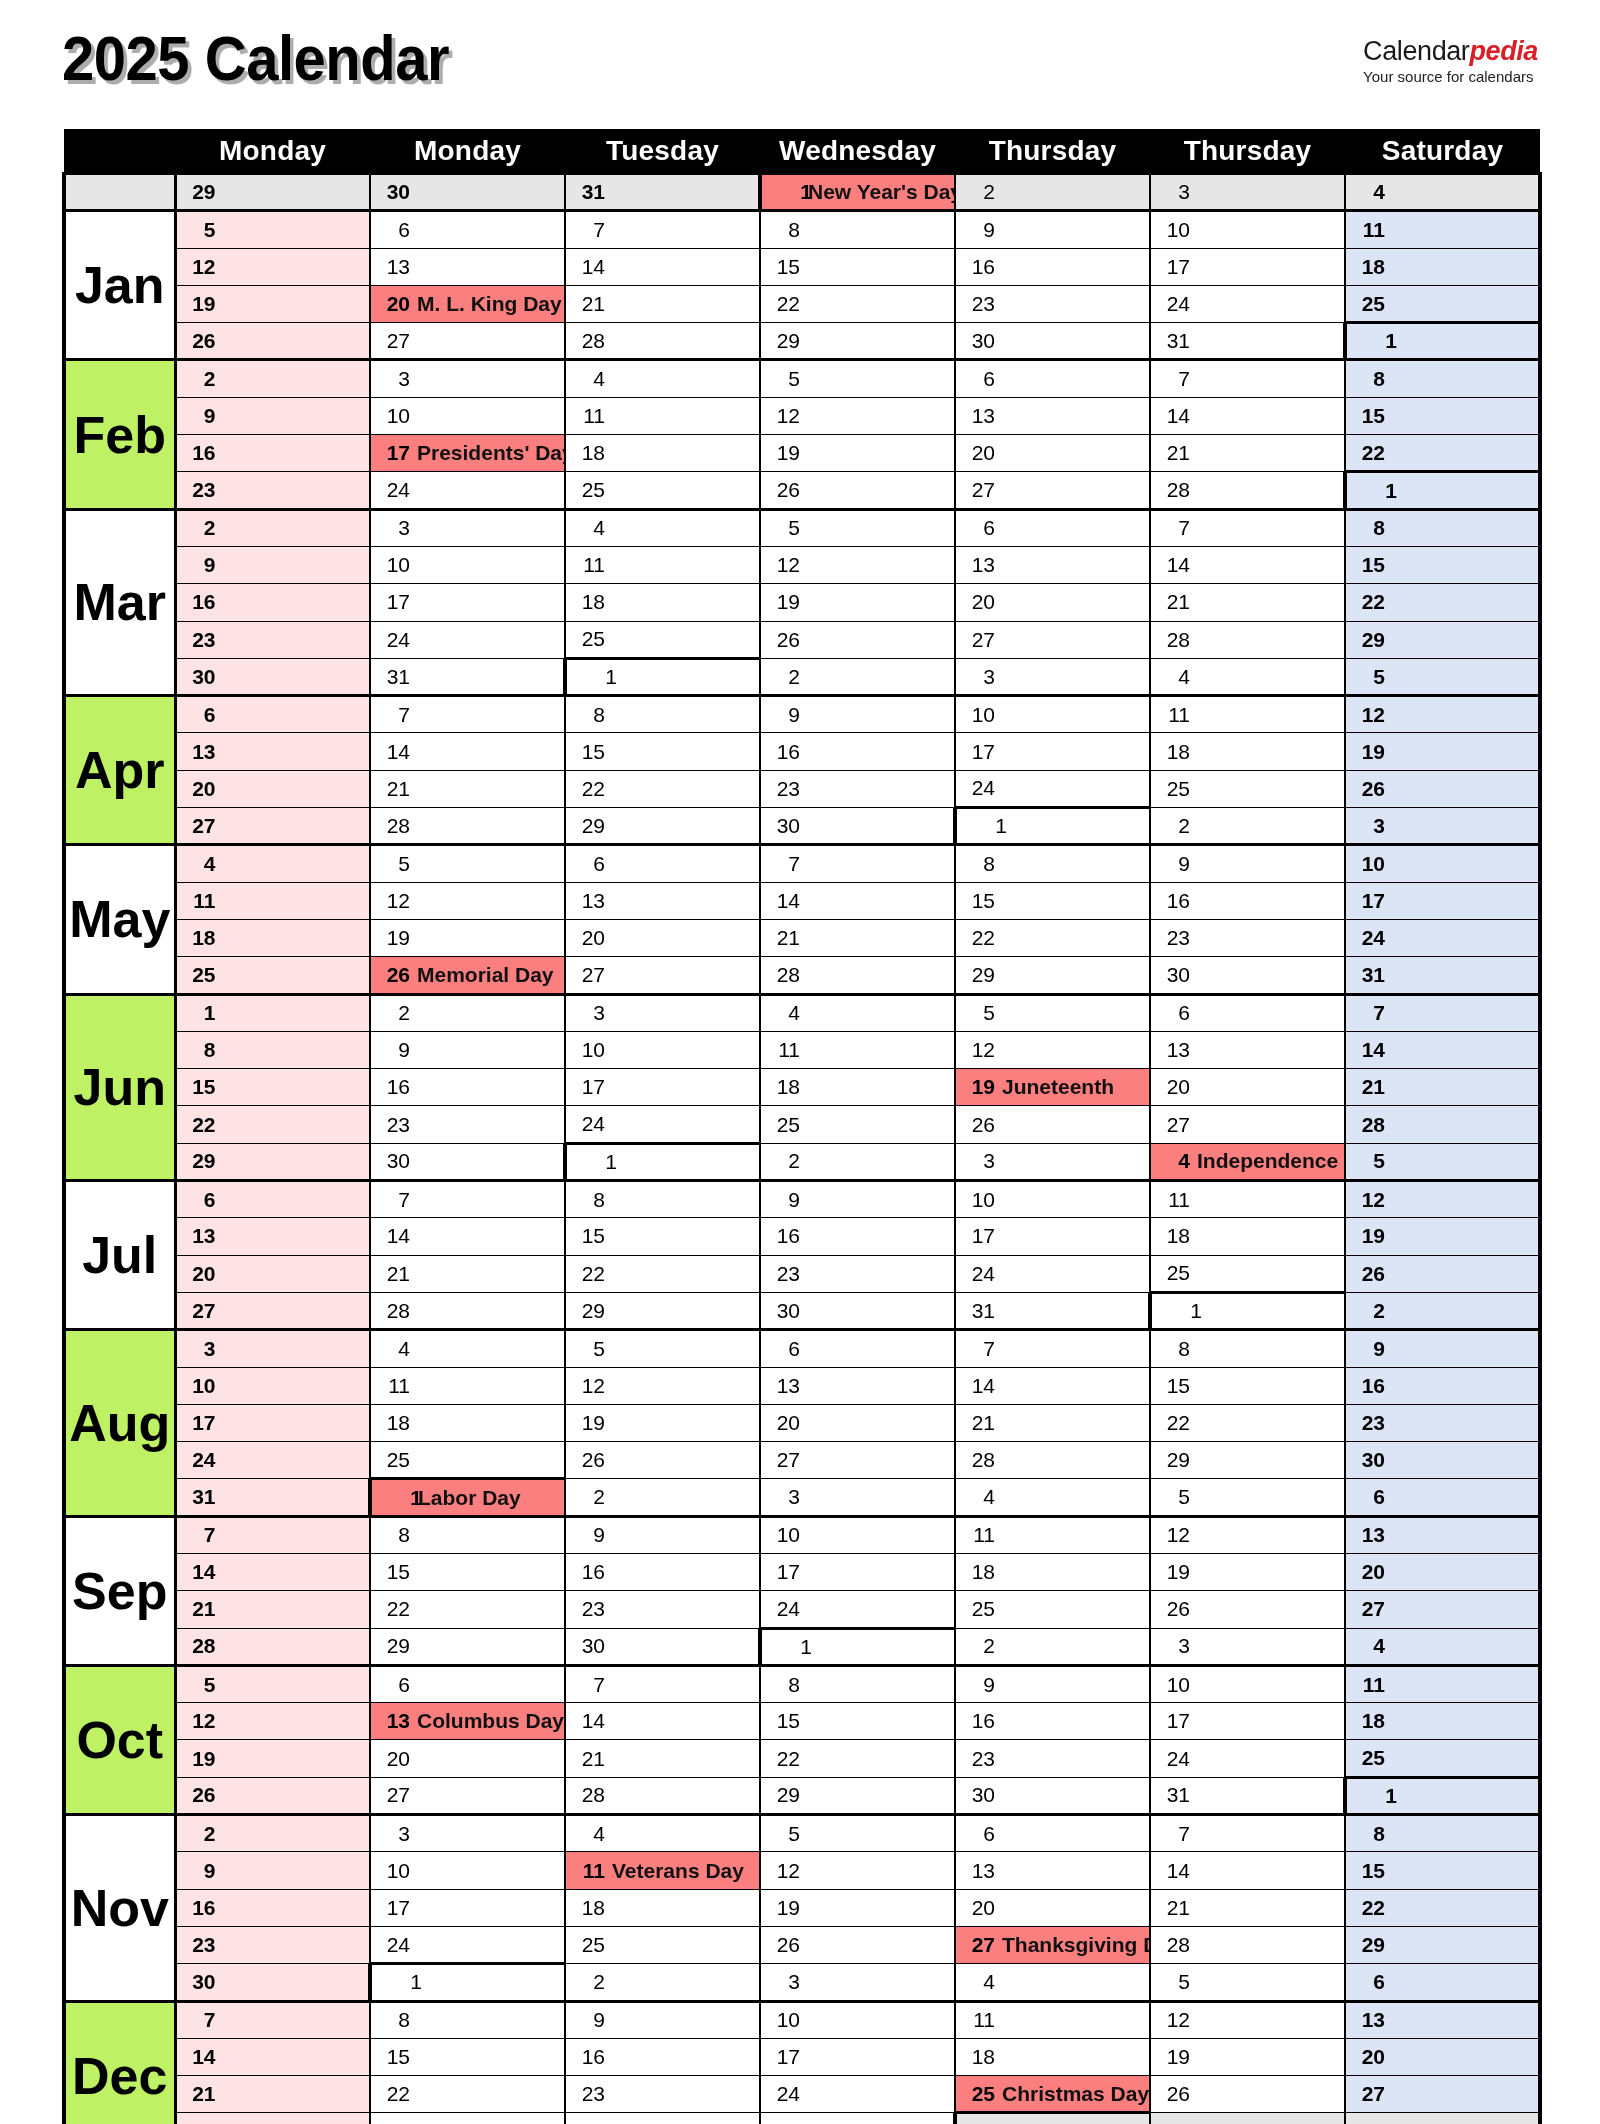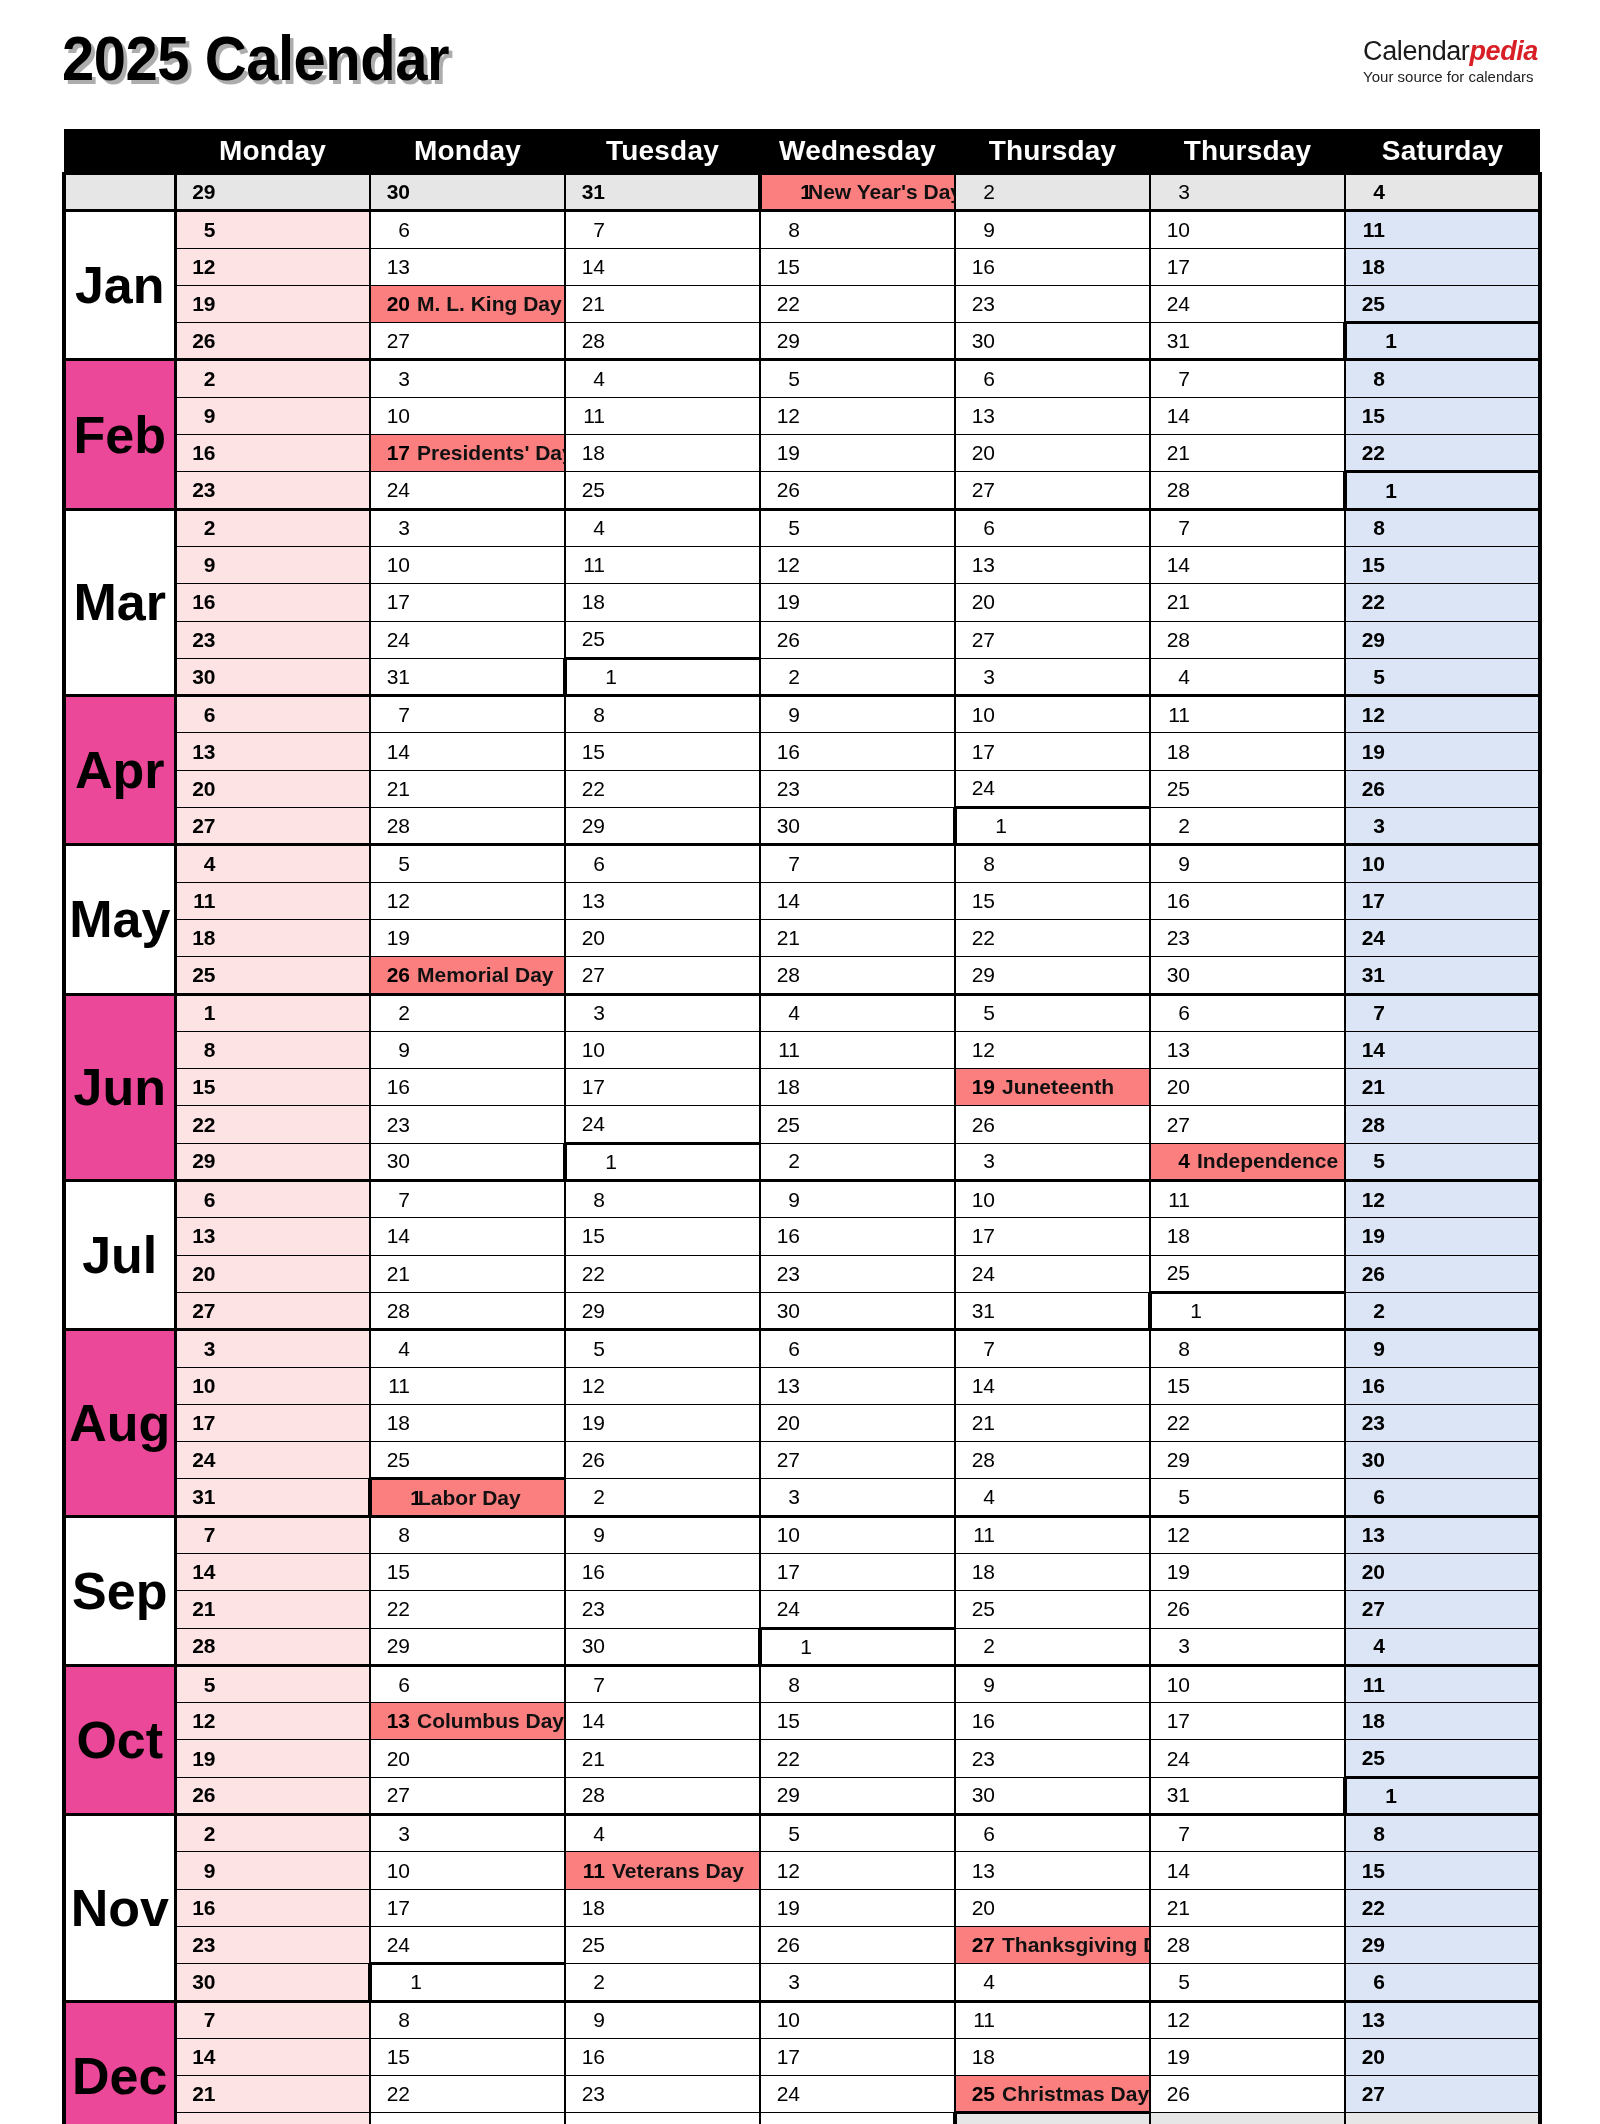--- a/index.html
+++ b/index.html
@@ -72,21 +72,21 @@
     border-left: 3px solid #000;
     border-right: 3px solid #000;
     border-top: 3px solid #000;
     border-bottom: 3px solid #000;
     text-align: center;
     font-size: 52px;
     font-weight: bold;
     background: #ffffff;
     color: #000;
   }
-  td.month.shade { background: #ec4899; }
+  td.month.shade { background: #bef264; }
 
   
   .dc { display: block; height: 100%; position: relative; }
   .num {
     position: absolute; left: 0; top: 50%;
     transform: translateY(-50%);
     width: 42px; text-align: right;
     padding-right: 3px;
     font-size: 21px;
   }

